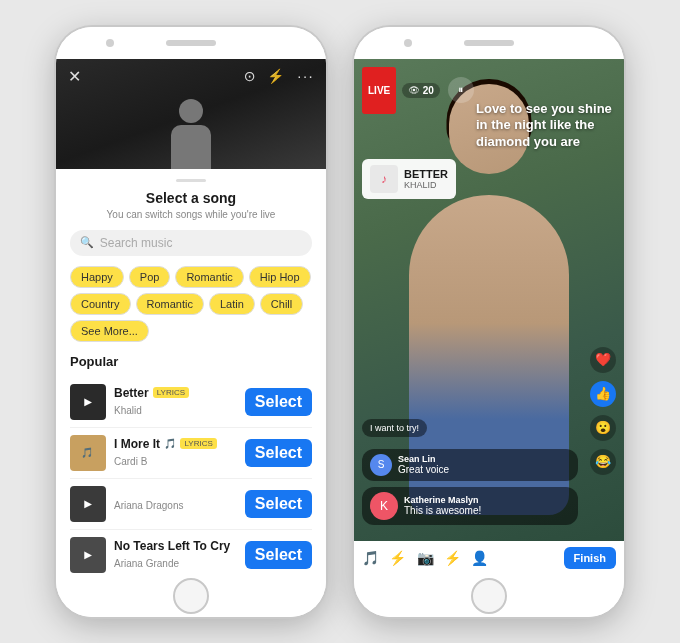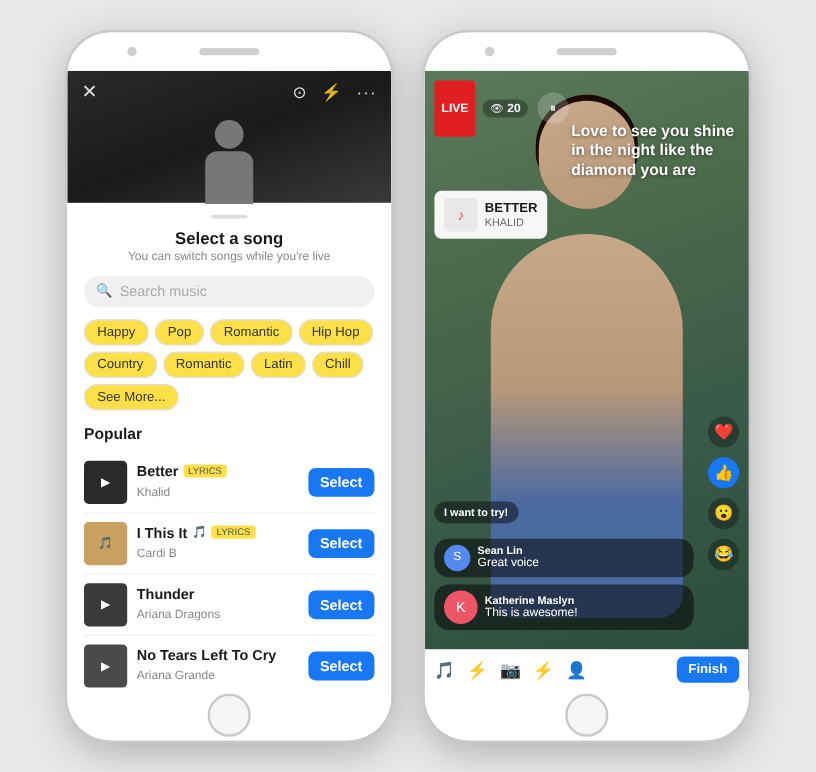--- a/index.html
+++ b/index.html
@@ -274,21 +274,21 @@
       font-size: 10px;
       color: #888;
     }
 
     .select-btn {
       background: #1877f2;
       color: #fff;
       border: none;
       border-radius: 6px;
       padding: 5px 10px;
-      font-size: 12px;
+      font-size: 16px;
       font-weight: 600;
       cursor: pointer;
       flex-shrink: 0;
     }
 
     
     .thumb-1 { background: #2a2a2a; }
     .thumb-2 { background: #c8a060; }
     .thumb-3 { background: #3a3a3a; }
     .thumb-4 { background: #4a4a4a; }
@@ -565,21 +565,20 @@
       bottom: 140px;
       left: 8px;
     }
 
     .want-text {
       background: rgba(0,0,0,0.45);
       color: #fff;
       font-size: 9px;
       border-radius: 10px;
       padding: 4px 8px;
-      font-weight: bold;
     }
   </style>
 </head>
 <body>
 
 <div class="phones-container">
 
   <div class="phone">
     <div class="phone-top">
       <div class="phone-camera-dot"></div>
@@ -645,37 +644,34 @@
               </div>
               <button class="select-btn">Select</button>
             </div>
 
             <div class="song-item">
               <div class="song-thumb thumb-2">
                 <span style="color:#fff;font-size:10px;">🎵</span>
               </div>
               <div class="song-info">
                 <div class="song-name-row">
-                  <span class="song-name">I This It</span>
+                  <span class="song-name">I More It</span>
                   <span class="music-note-badge">🎵</span>
                   <span class="lyrics-badge">LYRICS</span>
                 </div>
                 <span class="song-artist">Cardi B</span>
               </div>
               <button class="select-btn">Select</button>
             </div>
 
             <div class="song-item">
               <div class="song-thumb thumb-3">
                 <span style="color:#fff;font-size:10px;">▶</span>
               </div>
               <div class="song-info">
-                <div class="song-name-row">
-                  <span class="song-name">Thunder</span>
-                </div>
                 <span class="song-artist">Ariana Dragons</span>
               </div>
               <button class="select-btn">Select</button>
             </div>
 
             <div class="song-item">
               <div class="song-thumb thumb-4">
                 <span style="color:#fff;font-size:10px;">▶</span>
               </div>
               <div class="song-info">

